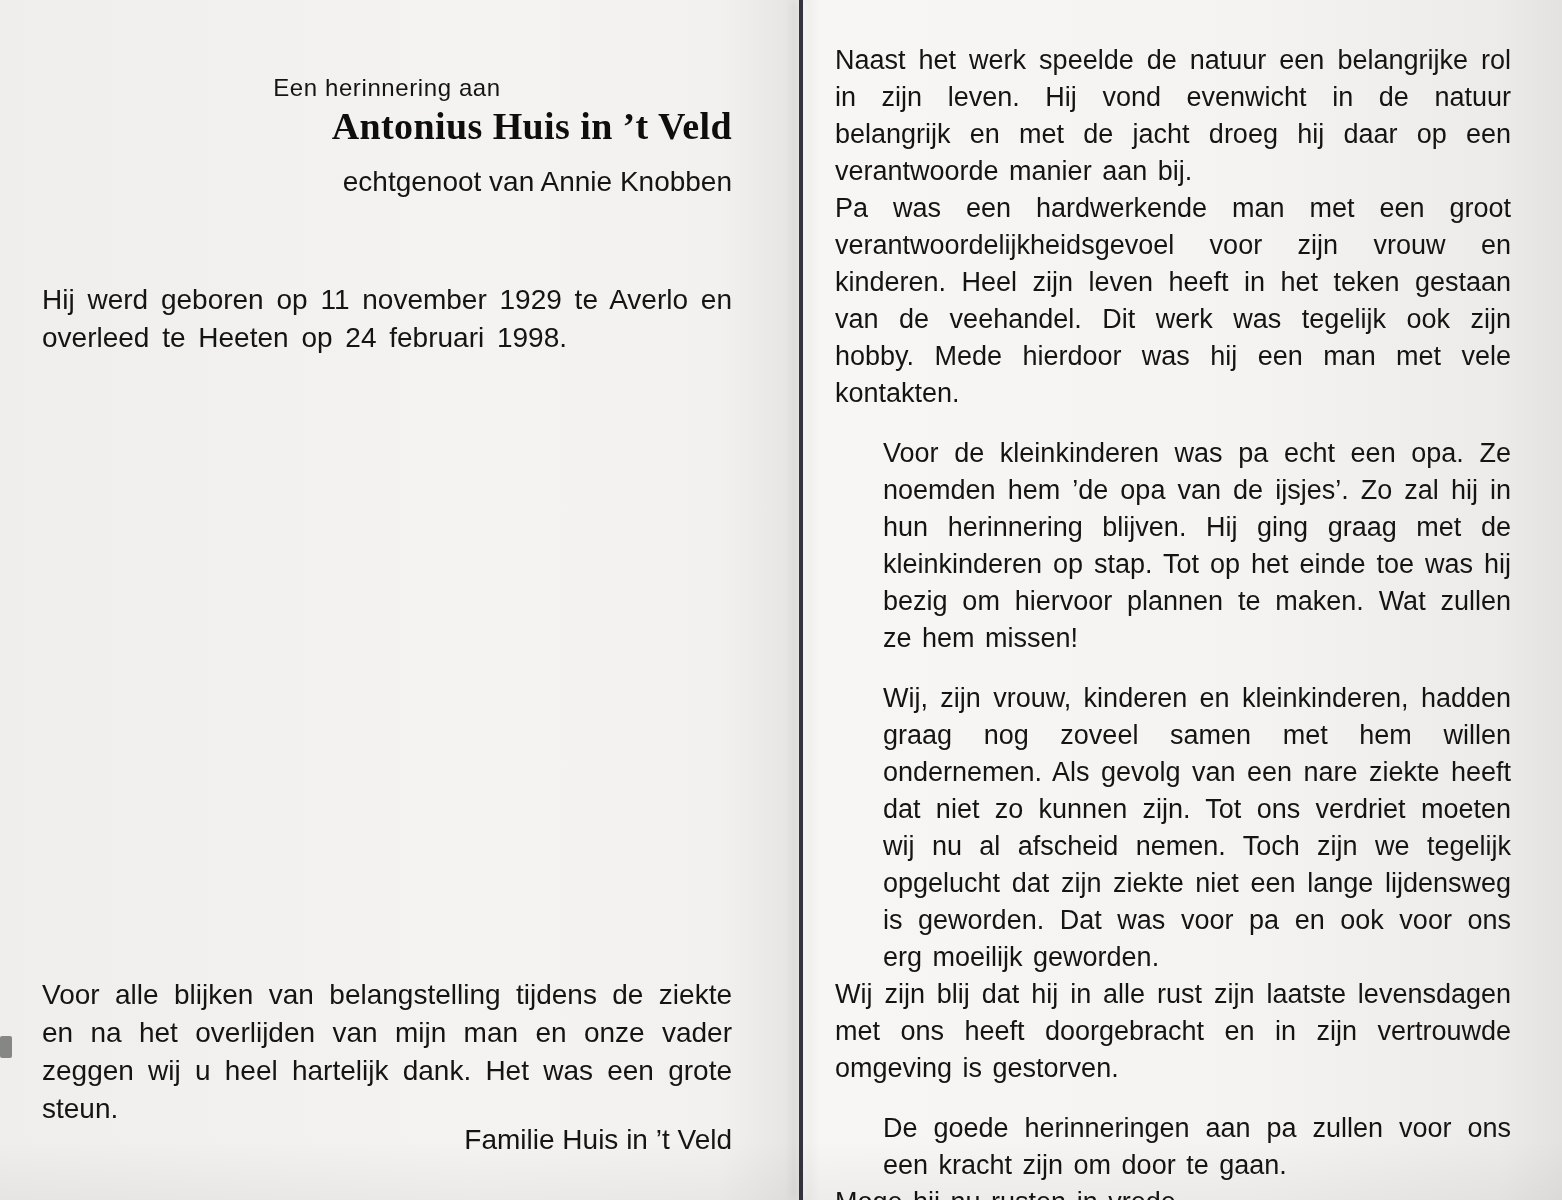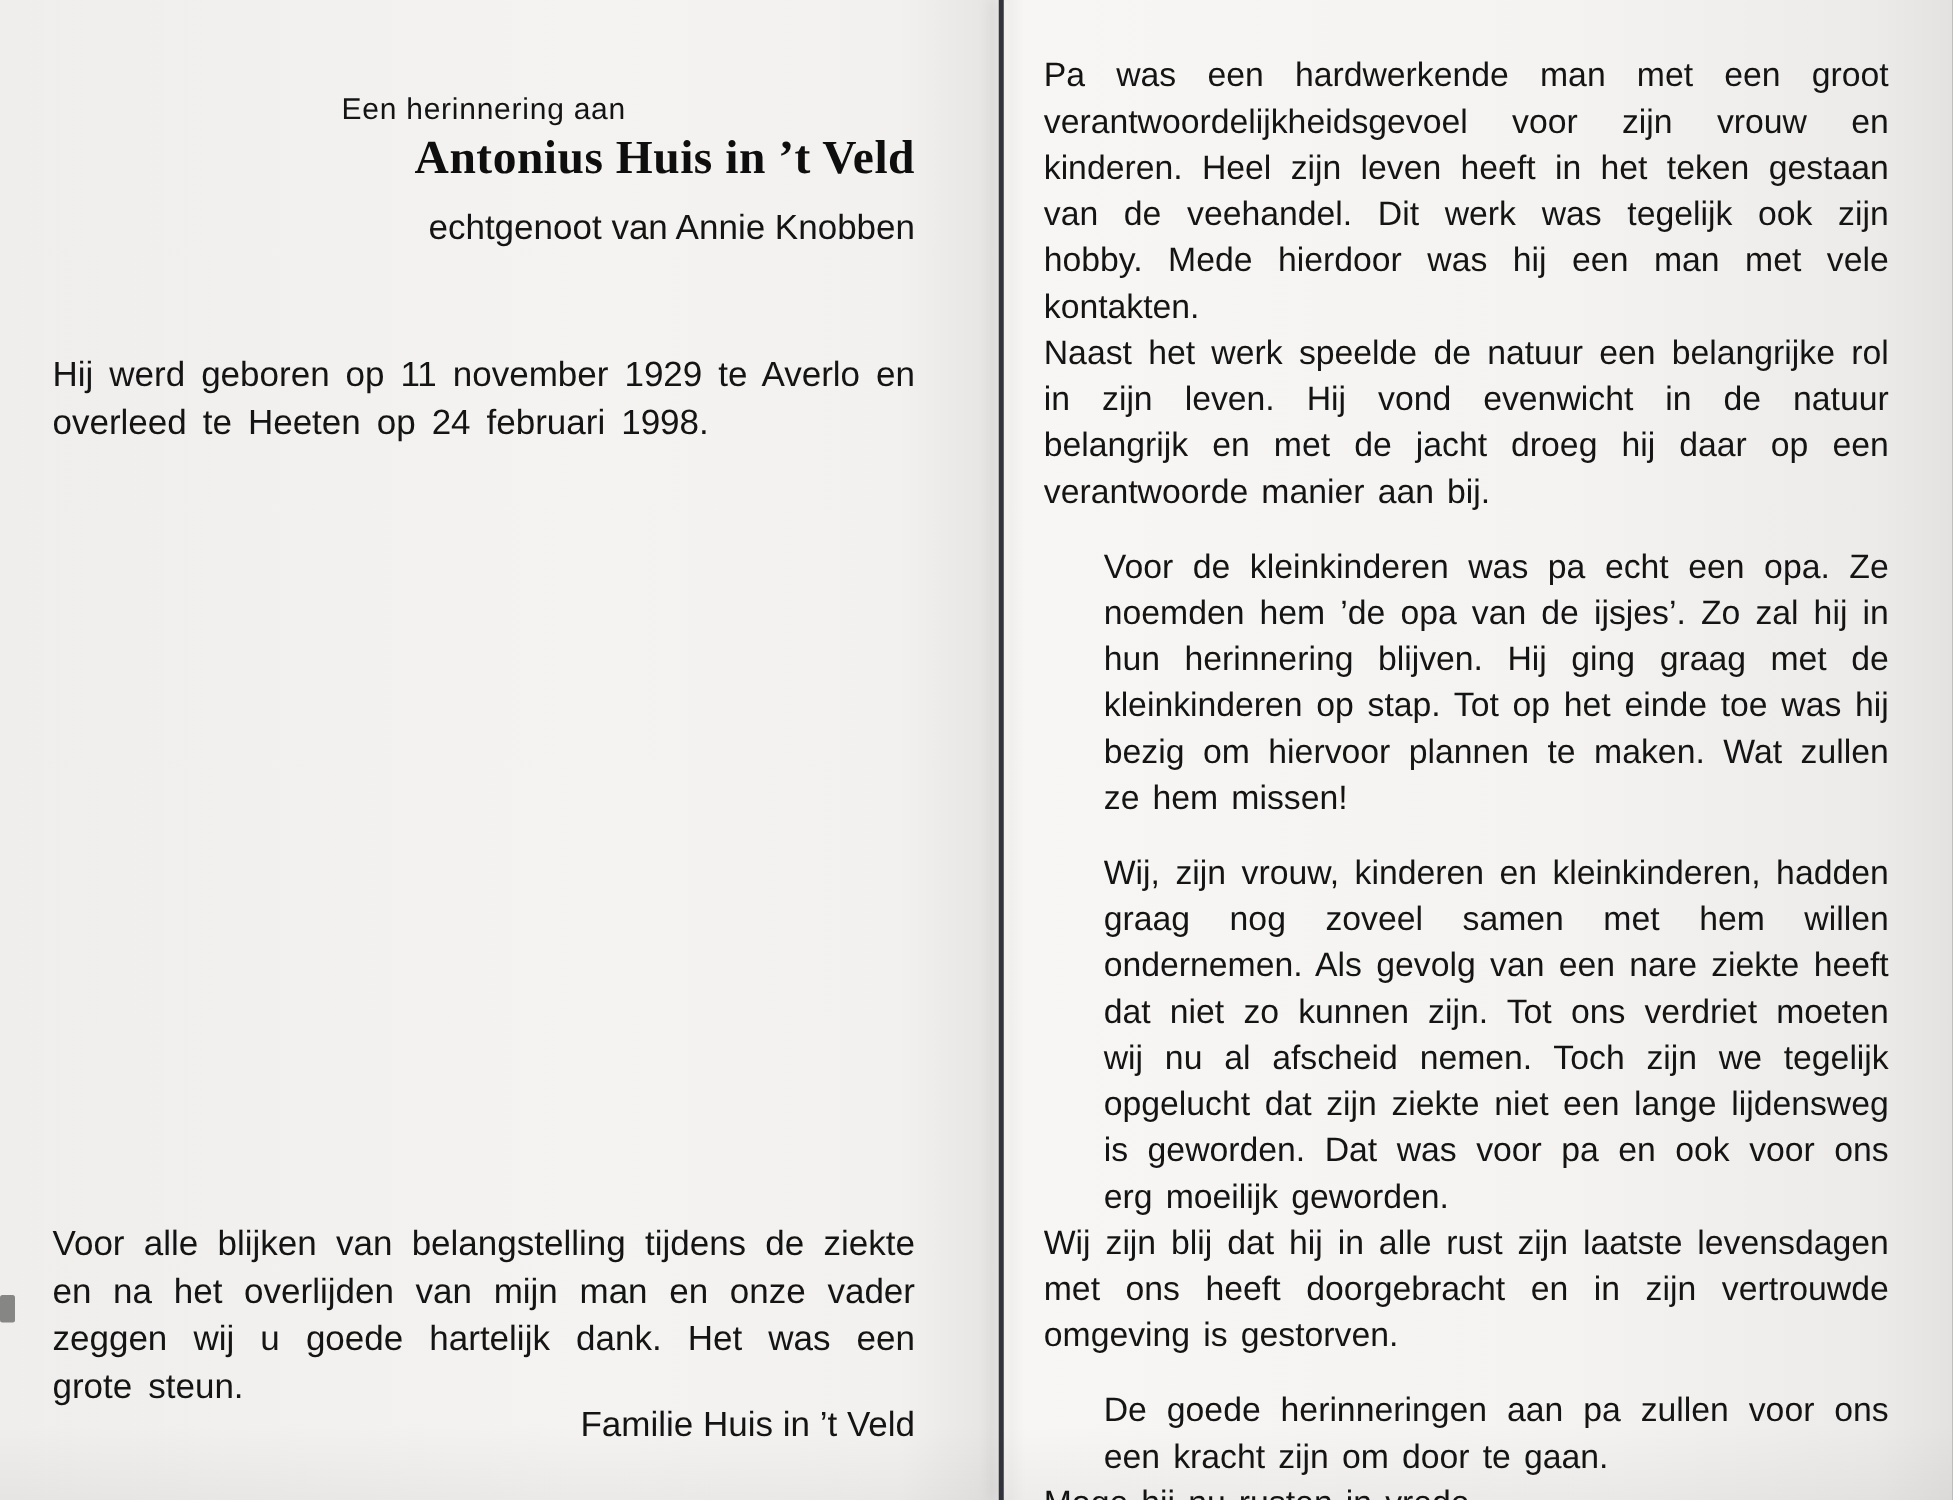--- a/index.html
+++ b/index.html
@@ -144,32 +144,32 @@
     <div class="intro-line">Een herinnering aan</div>
 
     <div class="deceased-name">Antonius Huis in ’t Veld</div>
 
     <div class="relation-line">echtgenoot van Annie Knobben</div>
 
     <div class="left-body">
       <p>Hij werd geboren op 11 november 1929 te Averlo en overleed te Heeten op 24 februari 1998.</p>
     </div>
 
-    <div class="thanks-para">Voor alle blijken van belangstelling tijdens de ziekte en na het overlijden van mijn man en onze vader zeggen wij u goede hartelijk dank. Het was een grote steun.</div>
+    <div class="thanks-para">Voor alle blijken van belangstelling tijdens de ziekte en na het overlijden van mijn man en onze vader zeggen wij u heel hartelijk dank. Het was een grote steun.</div>
 
     <div class="family-signature">Familie Huis in ’t Veld</div>
   </div>
 
   <div class="fold-divider"></div>
   <div class="scan-artifact"></div>
 
   <div class="right-page">
     <div class="right-body">
+      <p>Naast het werk speelde de natuur een belangrijke rol in zijn leven. Hij vond evenwicht in de natuur belangrijk en met de jacht droeg hij daar op een verantwoorde manier aan bij.</p>
       <p>Pa was een hardwerkende man met een groot verantwoordelijkheidsgevoel voor zijn vrouw en kinderen. Heel zijn leven heeft in het teken gestaan van de veehandel. Dit werk was tegelijk ook zijn hobby. Mede hierdoor was hij een man met vele kontakten.</p>
-      <p>Naast het werk speelde de natuur een belangrijke rol in zijn leven. Hij vond evenwicht in de natuur belangrijk en met de jacht droeg hij daar op een verantwoorde manier aan bij.</p>
       <p class="gap">Voor de kleinkinderen was pa echt een opa. Ze noemden hem ’de opa van de ijsjes’. Zo zal hij in hun herinnering blijven. Hij ging graag met de kleinkinderen op stap. Tot op het einde toe was hij bezig om hiervoor plannen te maken. Wat zullen ze hem missen!</p>
       <p class="gap">Wij, zijn vrouw, kinderen en kleinkinderen, hadden graag nog zoveel samen met hem willen ondernemen. Als gevolg van een nare ziekte heeft dat niet zo kunnen zijn. Tot ons verdriet moeten wij nu al afscheid nemen. Toch zijn we tegelijk opgelucht dat zijn ziekte niet een lange lijdensweg is geworden. Dat was voor pa en ook voor ons erg moeilijk geworden.</p>
       <p>Wij zijn blij dat hij in alle rust zijn laatste levensdagen met ons heeft doorgebracht en in zijn vertrouwde omgeving is gestorven.</p>
       <p class="gap">De goede herinneringen aan pa zullen voor ons een kracht zijn om door te gaan.</p>
       <p>Moge hij nu rusten in vrede.</p>
     </div>
   </div>
 
 </div>
 

